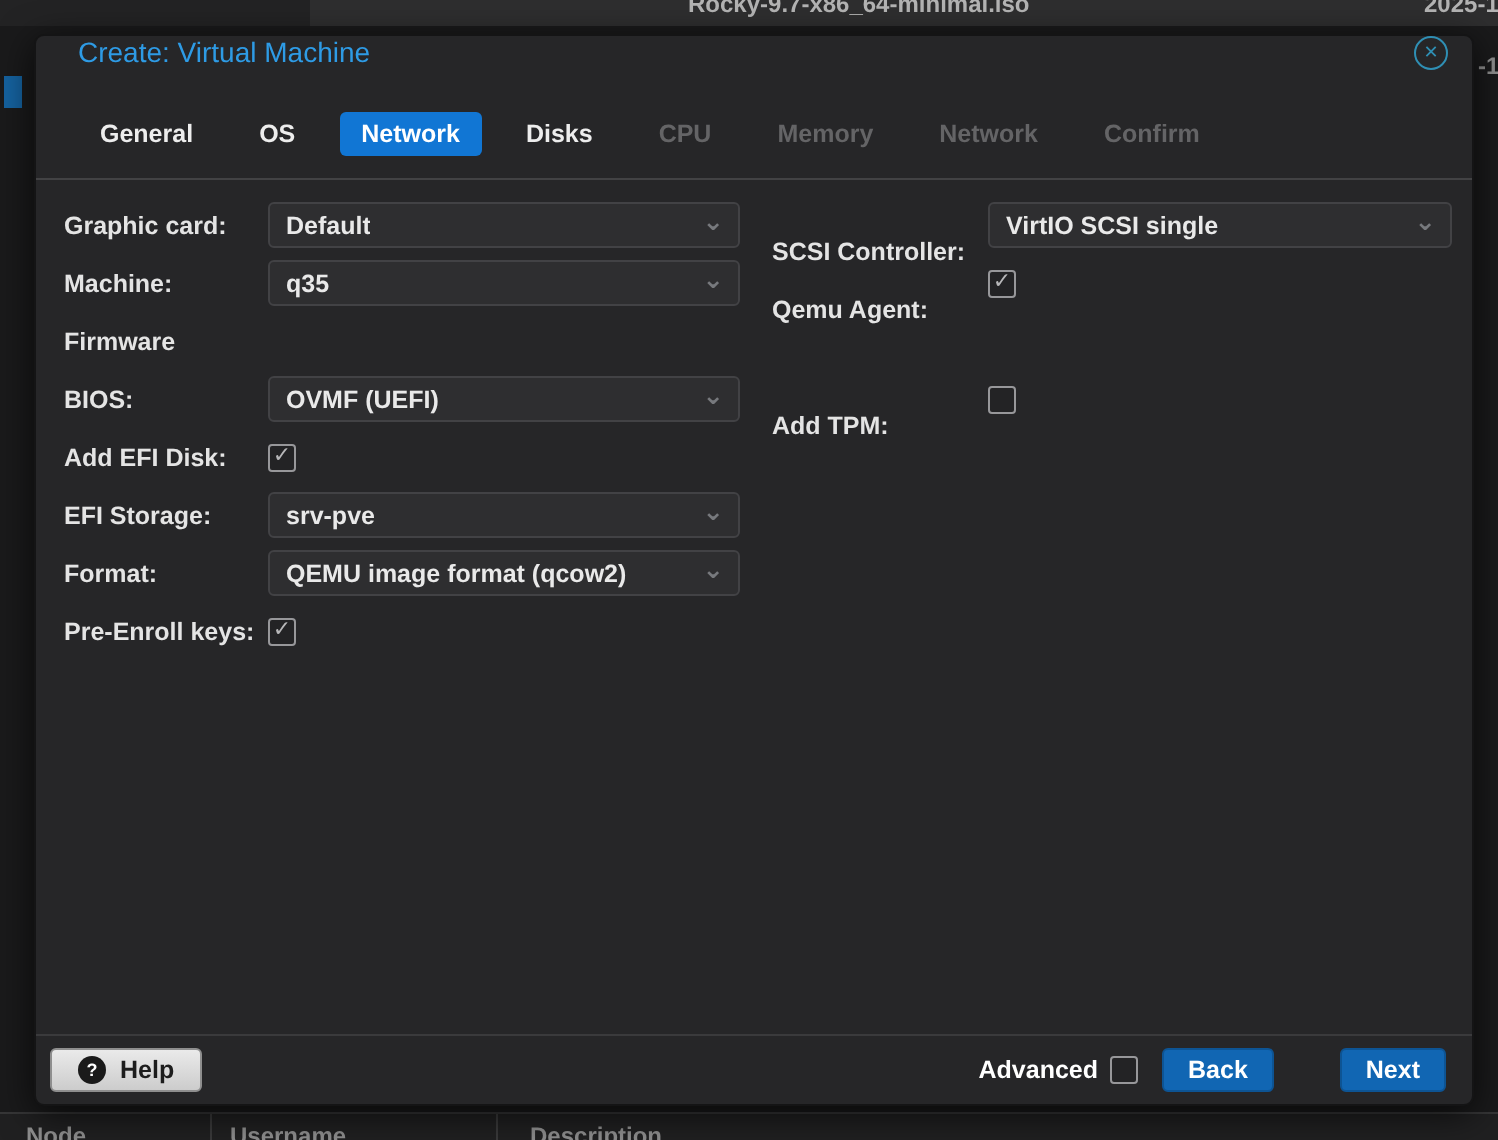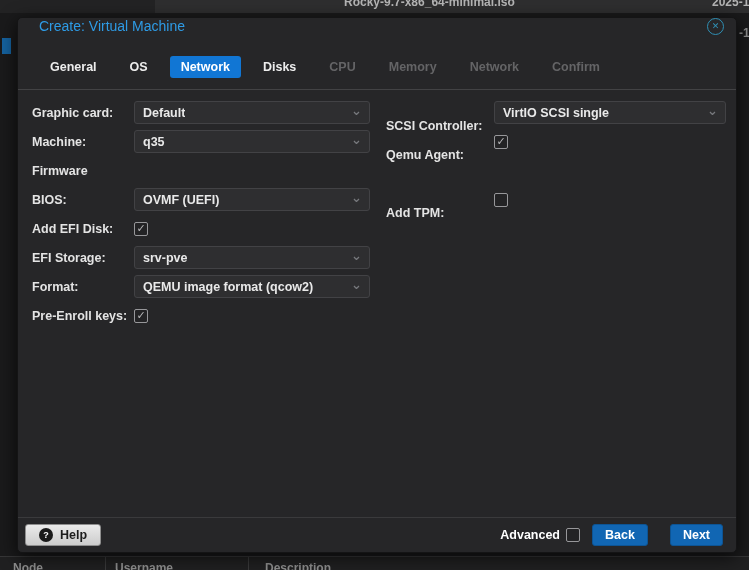--- a/index.html
+++ b/index.html
@@ -77,21 +77,21 @@
     width:14px; height:14px; border-radius:50%; background:#1a1a1a; color:#fff;
     font-size:9px; font-weight:bold; display:flex; align-items:center; justify-content:center;
   }
   .footer-right { margin-left:auto; display:flex; align-items:center; }
   .adv-label { color:#fff; font-size:12.5px; font-weight:bold; margin-right:6px; }
   .btn-primary {
     background:#1166b3; border:1px solid #0d5494; border-radius:3px;
     color:#fff; font-size:12.5px; font-weight:bold; padding:3px 12px; cursor:pointer;
   }
   .btn-back { margin-left:12px; }
-  .btn-next { margin-left:22px; }
+  .btn-next { margin-left:33px; }
 </style>
 </head>
 <body>
 
 <div class="bg-top-row">
   <div class="bg-top-highlight"></div>
   <span class="bg-iso-text">Rocky-9.7-x86_64-minimal.iso</span>
   <span class="bg-date-text">2025-1</span>
 </div>
 <span class="bg-row2-frag">-1</span>

